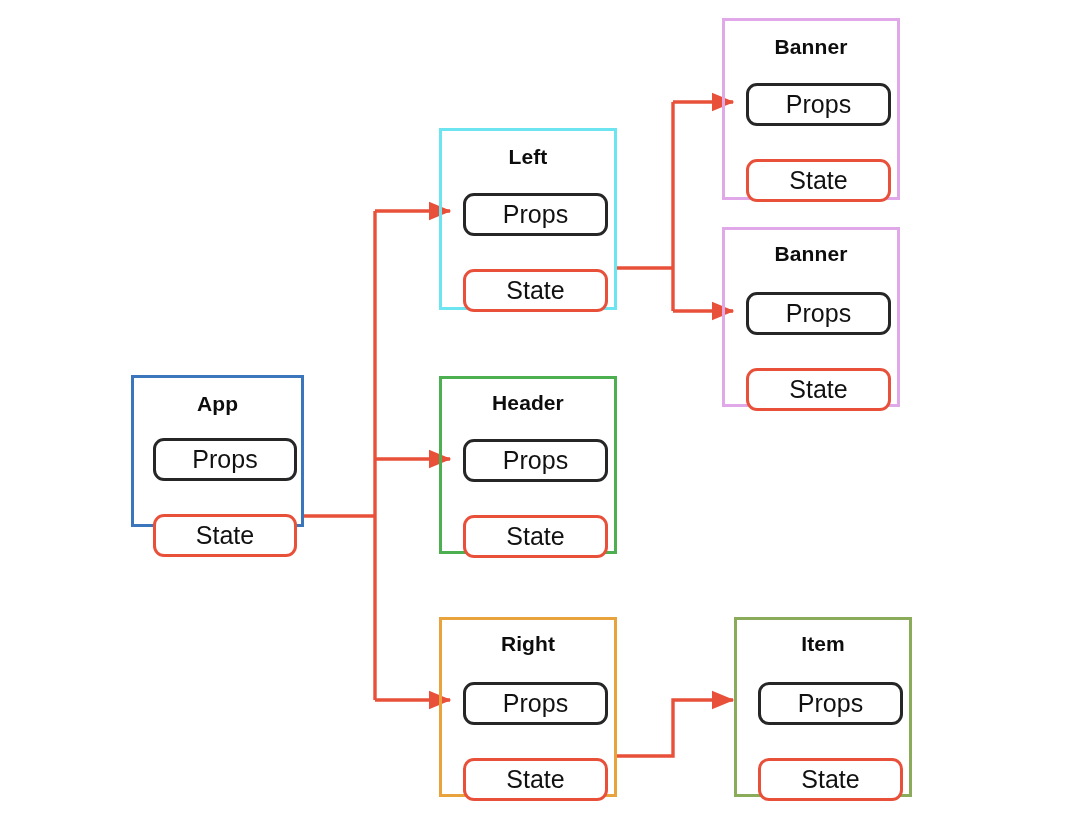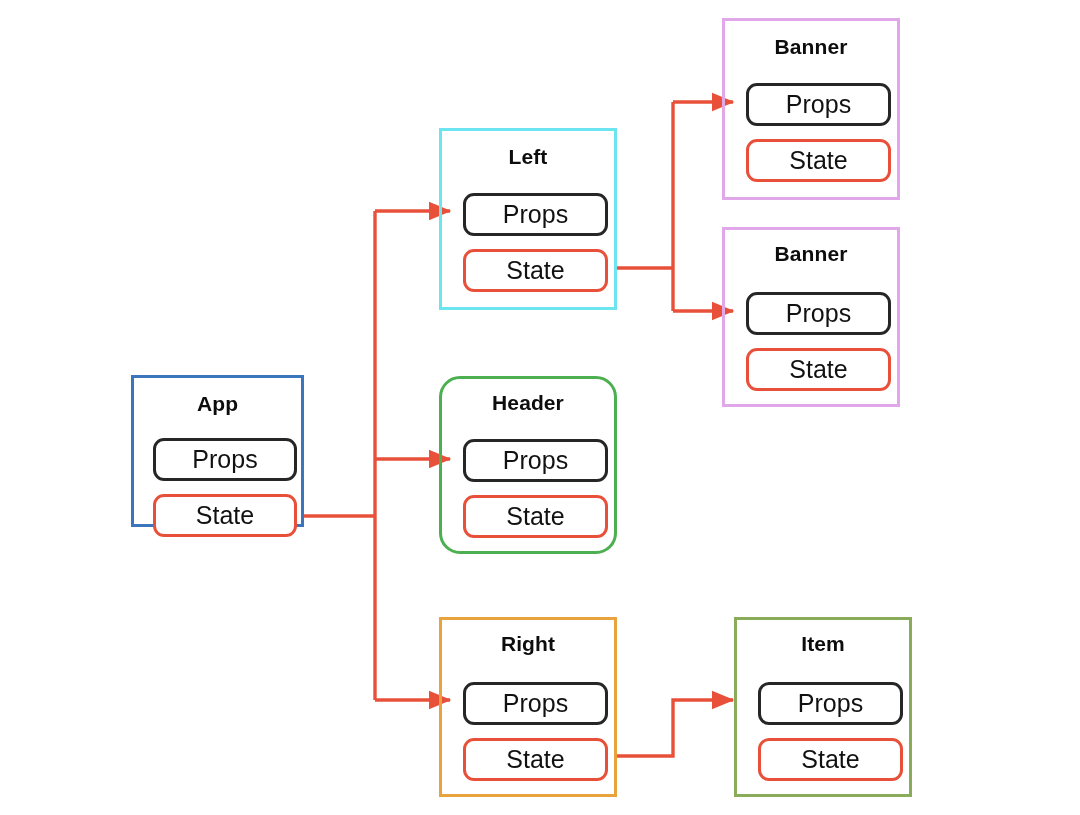--- a/index.html
+++ b/index.html
@@ -53,20 +53,21 @@
     align-items: center;
     justify-content: center;
     font-size: 25px;
     color: #111111;
   }
   .slot-props {
     border-color: #262626;
   }
   .slot-state {
     border-color: #e8503a;
+    margin-top: 20px;
   }
 </style>
 </head>
 <body>
 
 <div id="canvas">
 
   <svg id="wires" viewBox="0 0 1080 815" xmlns="http://www.w3.org/2000/svg">
     <defs>
       <marker id="arrowhead" markerWidth="7" markerHeight="7" refX="6.2" refY="3.1" orient="auto" markerUnits="strokeWidth">
@@ -103,21 +104,21 @@
     <div class="slot slot-props" style="left:19px; top:60px; width:144px; height:43px;">Props</div>
     <div class="slot slot-state" style="left:19px; top:116px; width:144px; height:43px;">State</div>
   </div>
 
   <div class="component" style="left:439px; top:128px; width:178px; height:182px; border-color:#6ce5f0;">
     <div class="comp-title" style="top:14px;">Left</div>
     <div class="slot slot-props" style="left:21px; top:62px; width:145px; height:43px;">Props</div>
     <div class="slot slot-state" style="left:21px; top:118px; width:145px; height:43px;">State</div>
   </div>
 
-  <div class="component" style="left:439px; top:376px; width:178px; height:178px; border-color:#4caf50;border-radius:21px;">
+  <div class="component" style="left:439px; top:376px; width:178px; height:178px; border-color:#4caf50;">
     <div class="comp-title" style="top:12px;">Header</div>
     <div class="slot slot-props" style="left:21px; top:60px; width:145px; height:43px;">Props</div>
     <div class="slot slot-state" style="left:21px; top:116px; width:145px; height:43px;">State</div>
   </div>
 
   <div class="component" style="left:439px; top:617px; width:178px; height:180px; border-color:#e8a33d;">
     <div class="comp-title" style="top:12px;">Right</div>
     <div class="slot slot-props" style="left:21px; top:62px; width:145px; height:43px;">Props</div>
     <div class="slot slot-state" style="left:21px; top:118px; width:145px; height:43px;">State</div>
   </div>

